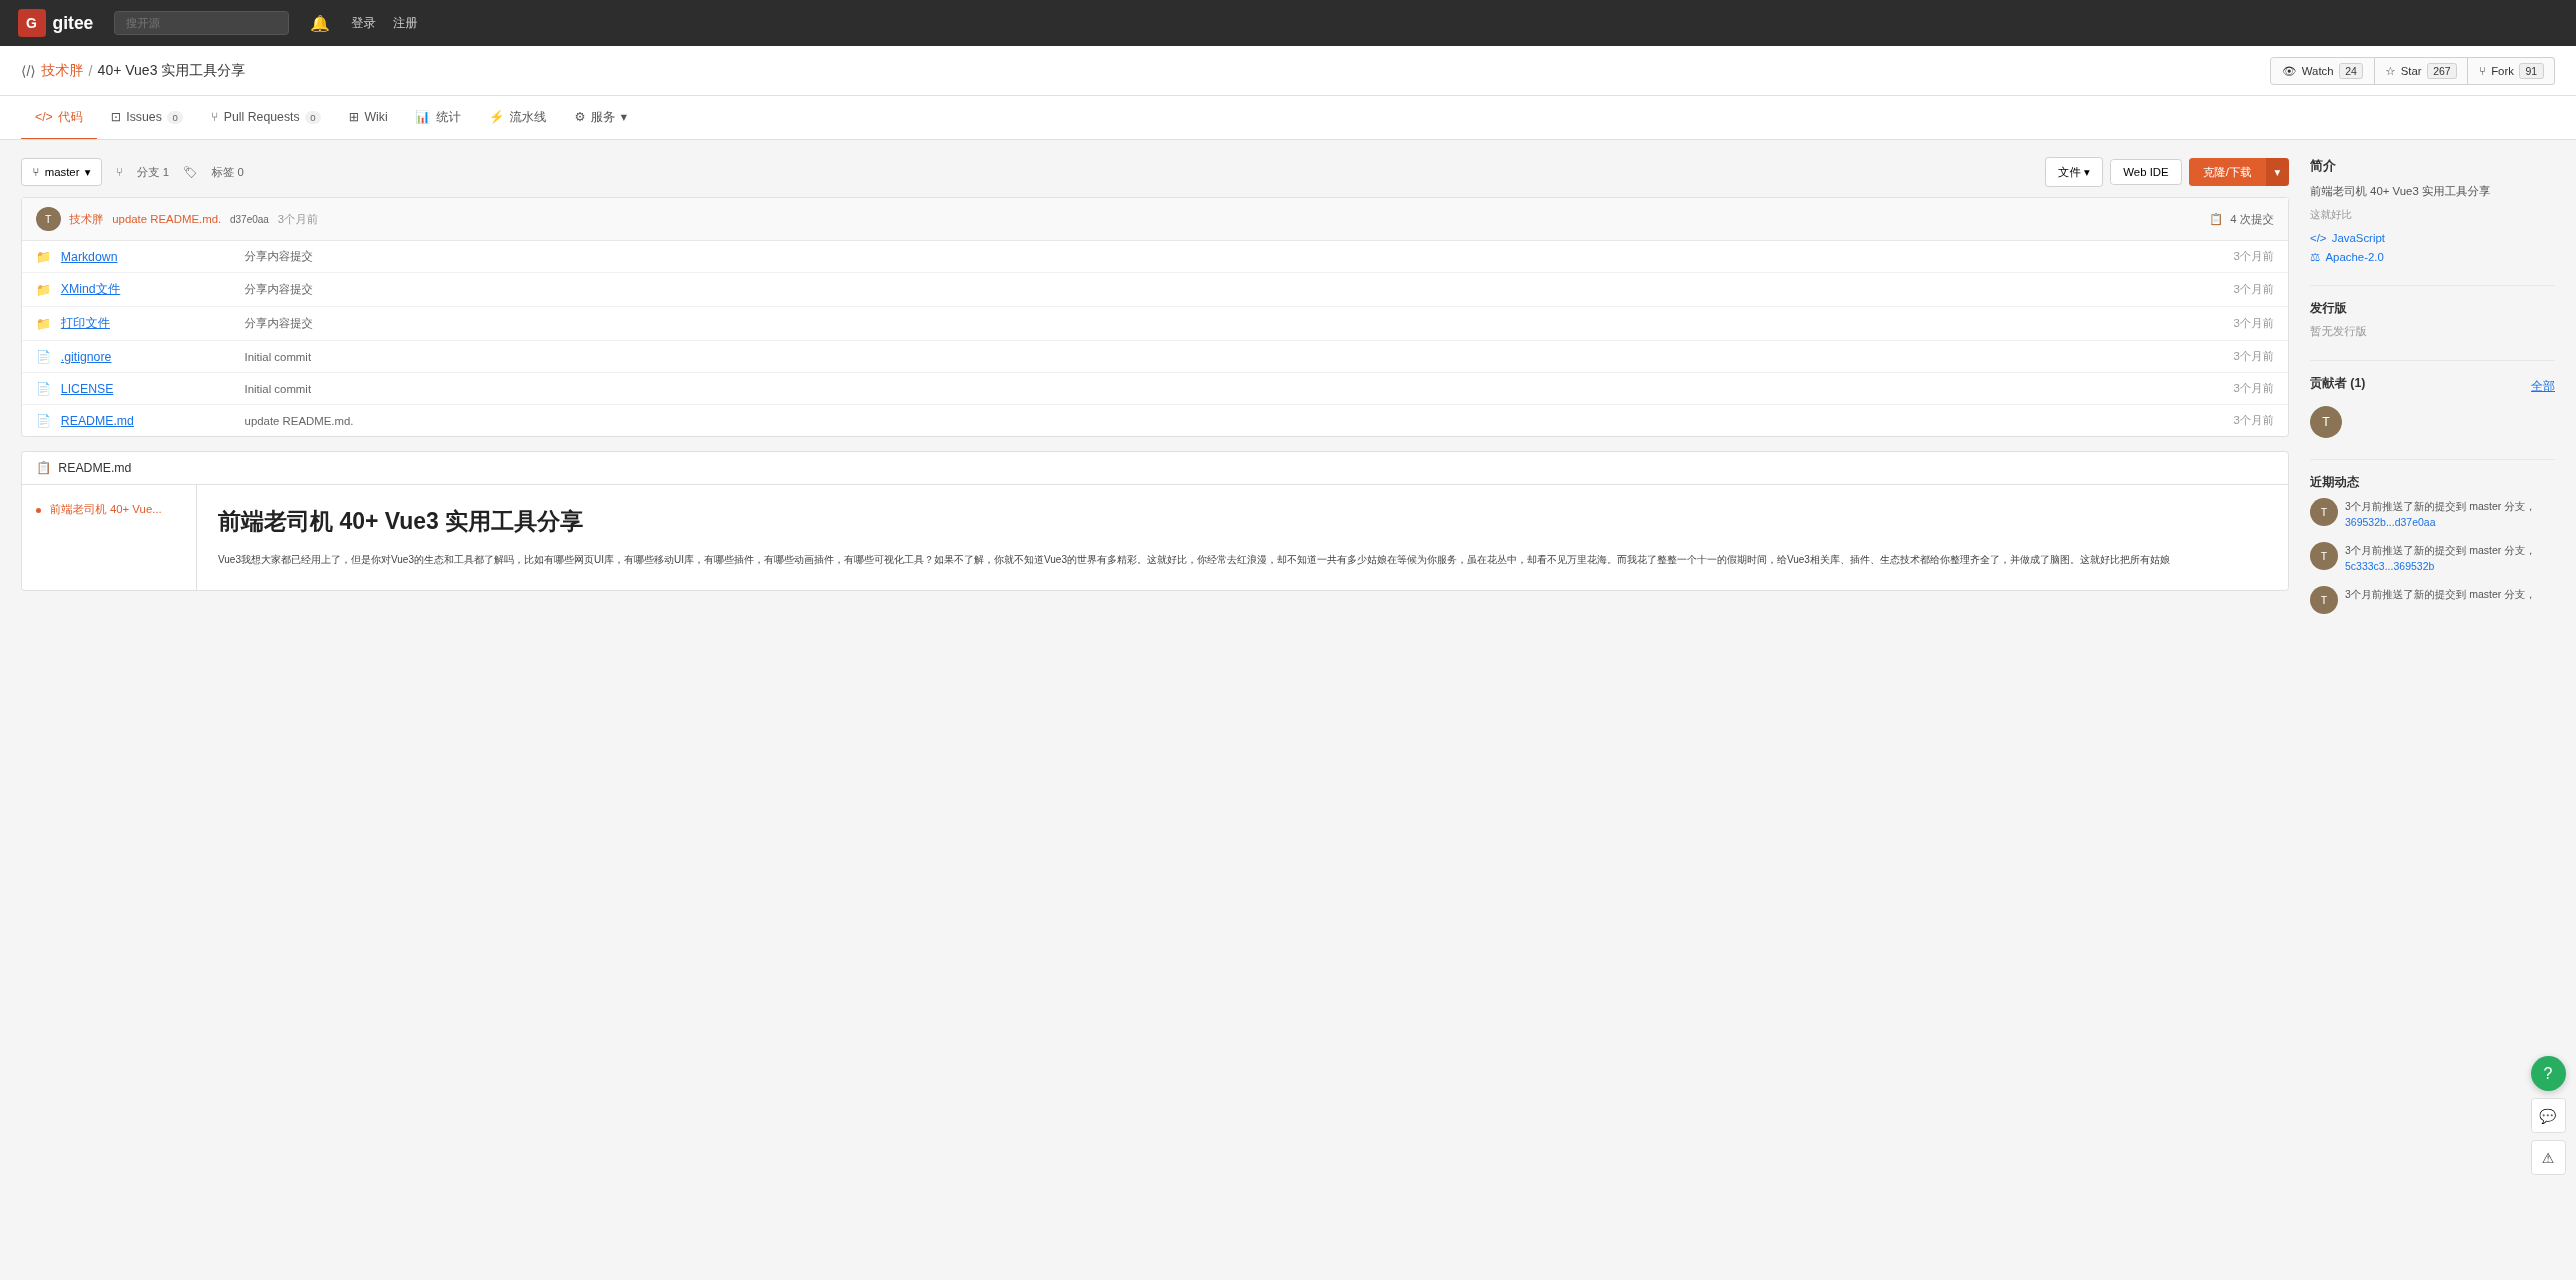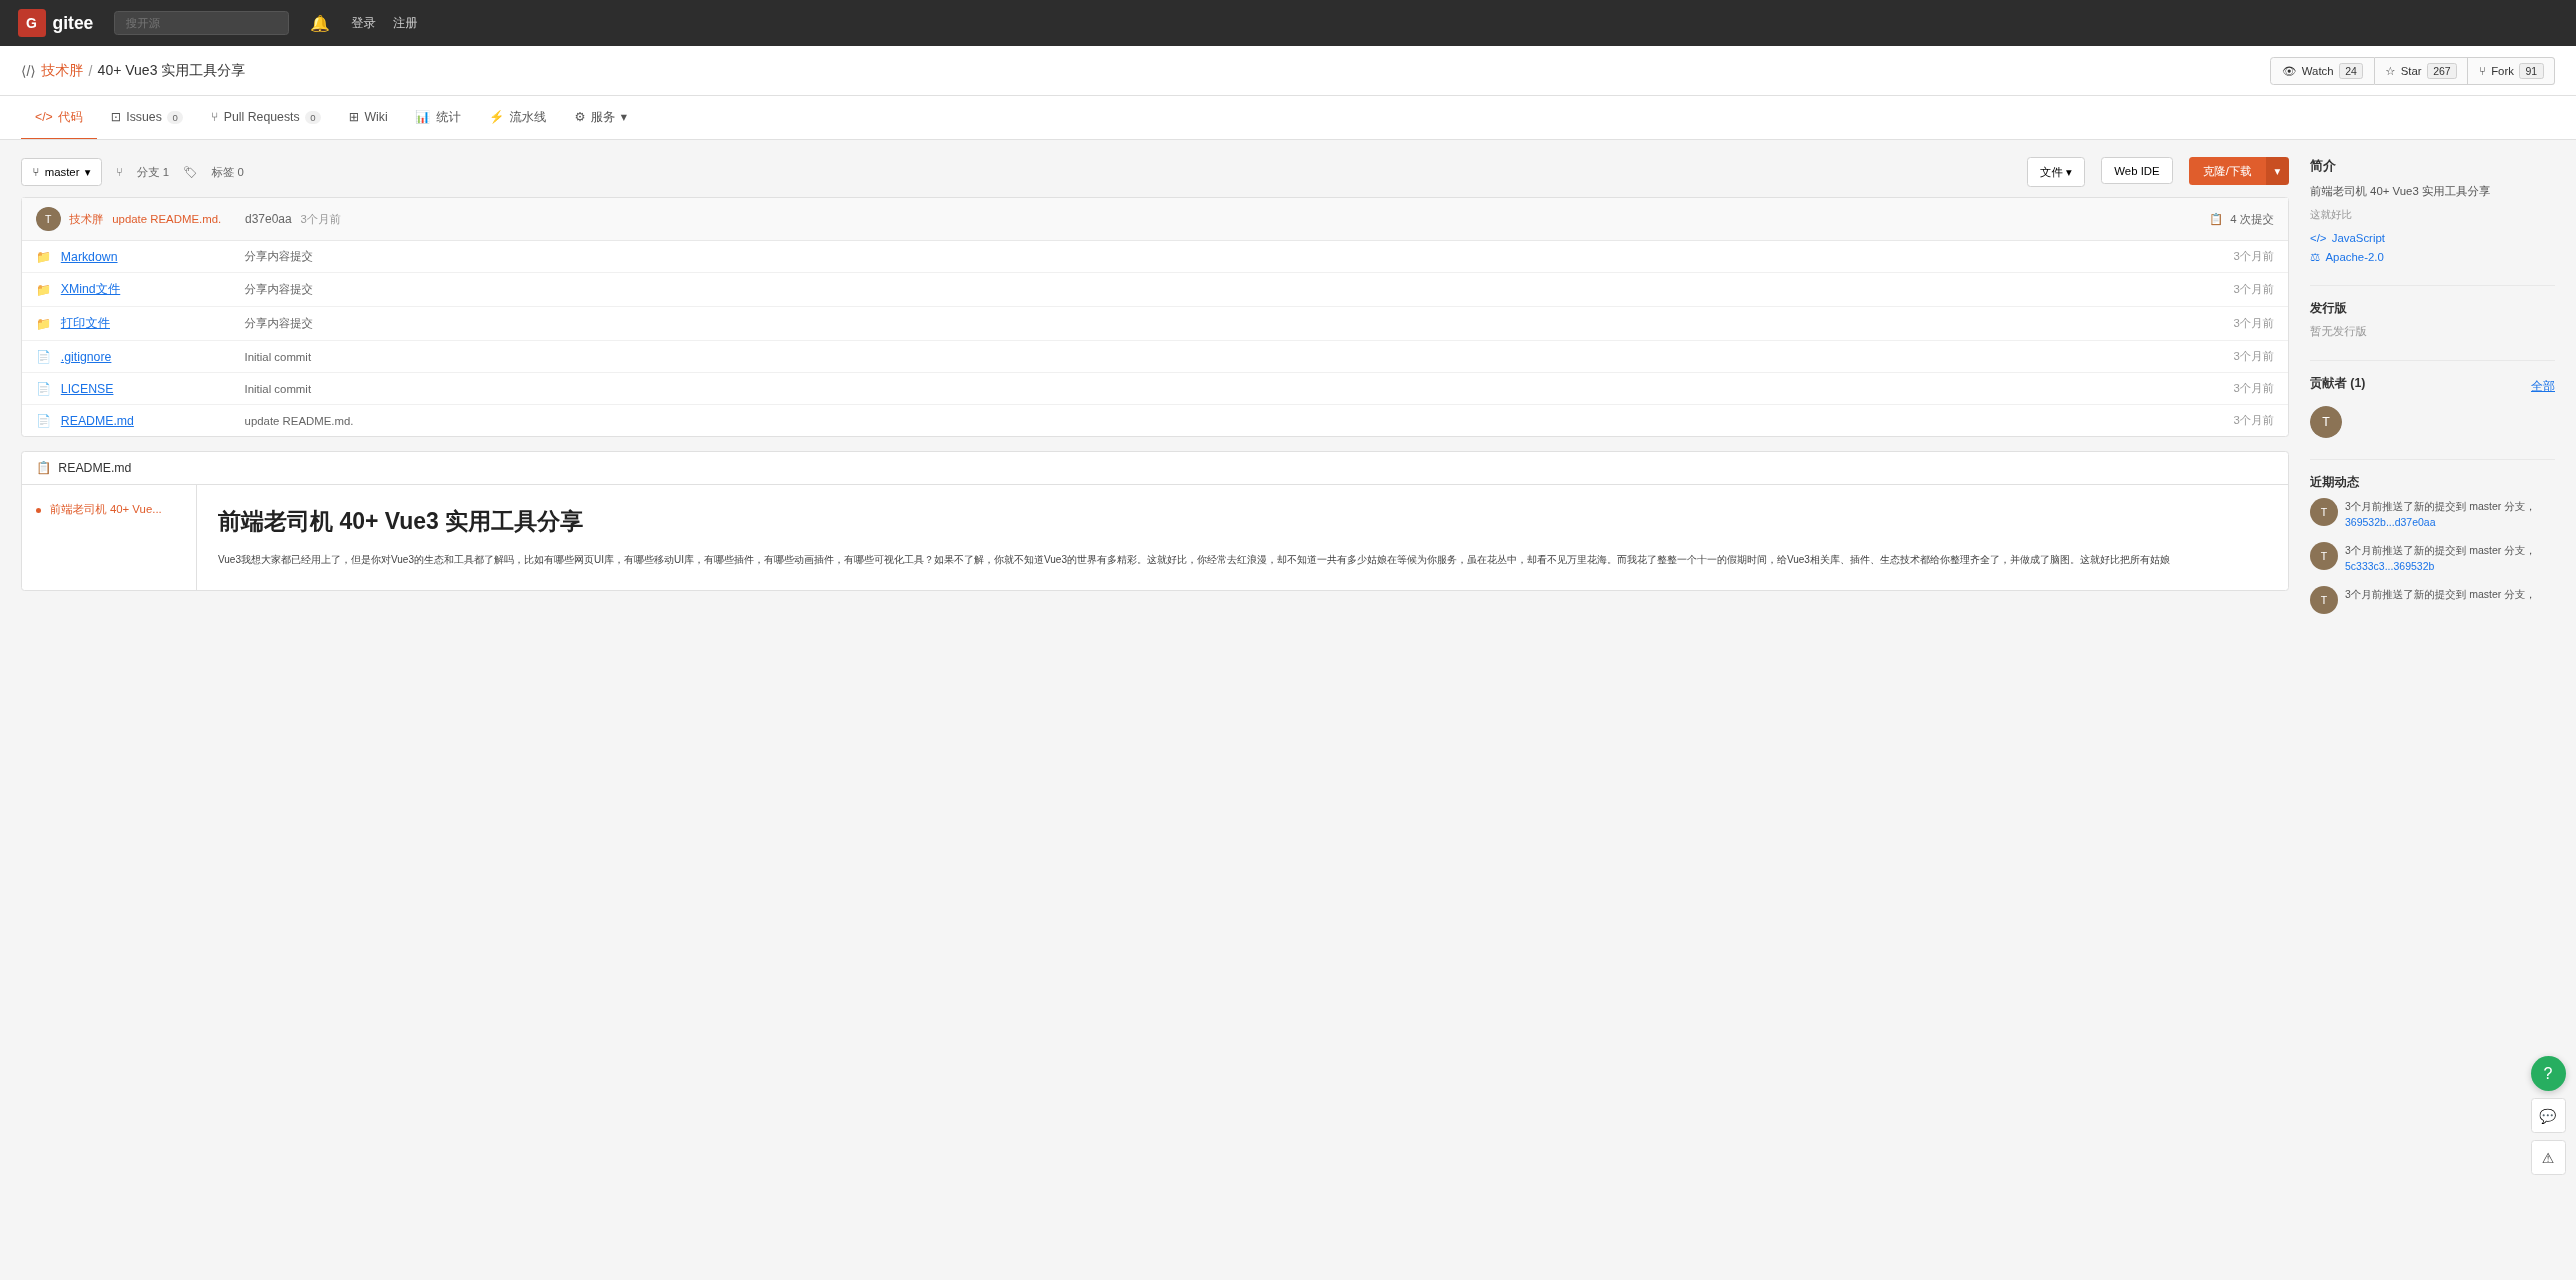--- a/index.html
+++ b/index.html
@@ -180,21 +180,21 @@
       cursor: pointer;
       font-size: 11.4px;
     }
     .branch-meta {
       display: flex;
       align-items: center;
       gap: 14px;
       font-size: 11.4px;
       color: #666;
     }
-    .toolbar-right { display: flex; align-items: flex-start; gap: 16px; }
+    .toolbar-right { display: flex; align-items: center; gap: 7px; }
     .file-btn {
       border: 0.9px solid #d0d0d0;
       background: #fff;
       padding: 6.1px 12.3px;
       border-radius: 3.5px;
       cursor: pointer;
       font-size: 11.4px;
     }
     .webide-btn {
       border: 0.9px solid #d0d0d0;
@@ -243,21 +243,21 @@
     .commit-row .avatar {
       width: 24.5px;
       height: 24.5px;
       border-radius: 50%;
       background: #bbb;
       overflow: hidden;
       flex-shrink: 0;
     }
     .commit-row .author { color: #e05d2c; font-weight: 500; font-size: 11.4px; }
     .commit-row .message { color: #e05d2c; font-size: 11.4px; }
-    .commit-row .hash { color: #666; font-size: 12px; margin-left: 15px; }
+    .commit-row .hash { color: #666; font-size: 10px; }
     .commit-row .time { color: #999; font-size: 11.4px; }
     .commit-row .commit-info { margin-left: auto; display: flex; align-items: center; gap: 7px; color: #666; font-size: 11.4px; }
 
     .file-row {
       display: flex;
       align-items: center;
       padding: 8px 14px;
       border-bottom: 0.9px solid #f0f0f0;
       gap: 8.8px;
     }

